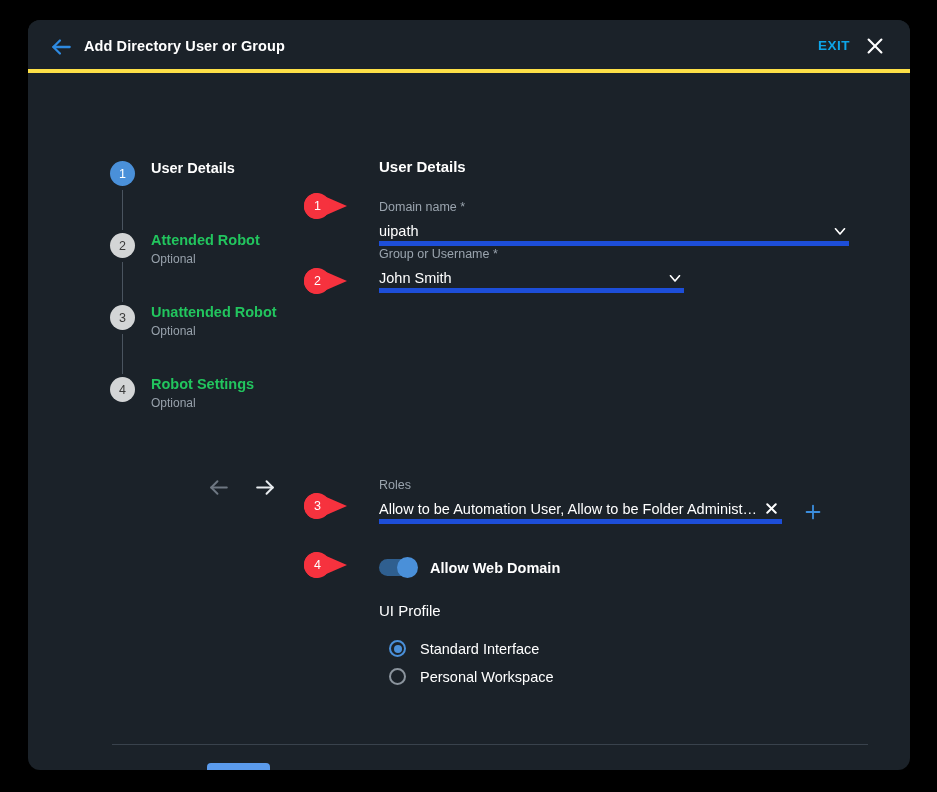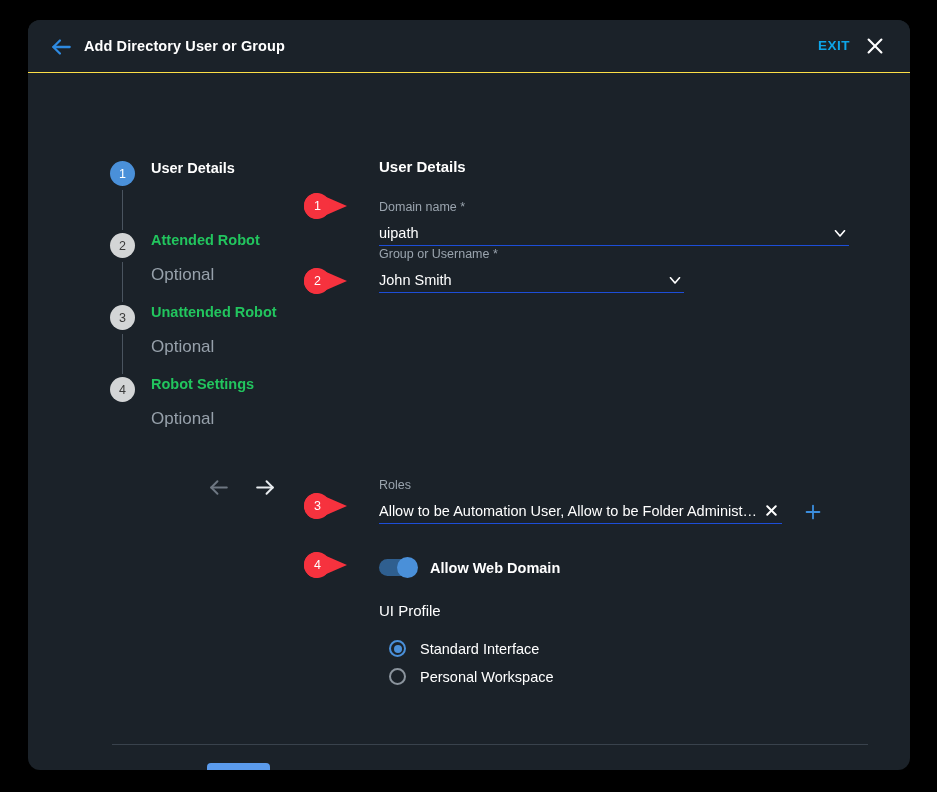--- a/index.html
+++ b/index.html
@@ -21,21 +21,21 @@
     background: #1b2229;
     border-radius: 12px;
     overflow: hidden;
   }
 
   
   #header {
     position: relative;
     height: 53px;
     background: #1b2229;
-    border-bottom: 1px solid #fde047;
+    border-bottom: 4px solid #fde047;
   }
   #back-arrow {
     position: absolute;
     left: 20px;
     top: 14px;
     width: 26px;
     height: 26px;
     cursor: pointer;
   }
   #header-title {
@@ -111,24 +111,24 @@
   .step:last-child .step-connector { display: none; }
   .step-text { margin-left: 16px; padding-top: 1px; }
   .step-label {
     font-size: 14.5px;
     font-weight: bold;
     color: #ffffff;
     line-height: 19px;
   }
   .step-label.muted { font-weight: bold; color: #22c55e; }
   .step-sub {
-    font-size: 17px;
+    font-size: 12px;
     color: #97a1ab;
     line-height: 17px;
-    margin-top: 16px;
+    margin-top: 1px;
   }
 
   
   #nav-arrows {
     position: absolute;
     left: 178px;
     top: 402px;
     display: flex;
     gap: 22px;
     align-items: center;
@@ -147,21 +147,21 @@
 
   .field { position: relative; }
   .field-label {
     font-size: 12.5px;
     color: #9aa4ae;
     line-height: 16px;
     margin-bottom: 5px;
   }
   .field-underline {
     position: relative;
-    border-bottom: 1px solid #1d4ed8;
+    border-bottom: 5px solid #1d4ed8;
     display: flex;
     align-items: center;
     height: 26px;
   }
   .field-value {
     font-size: 14.5px;
     color: #ffffff;
     flex: 1 1 auto;
     white-space: nowrap;
     overflow: hidden;

